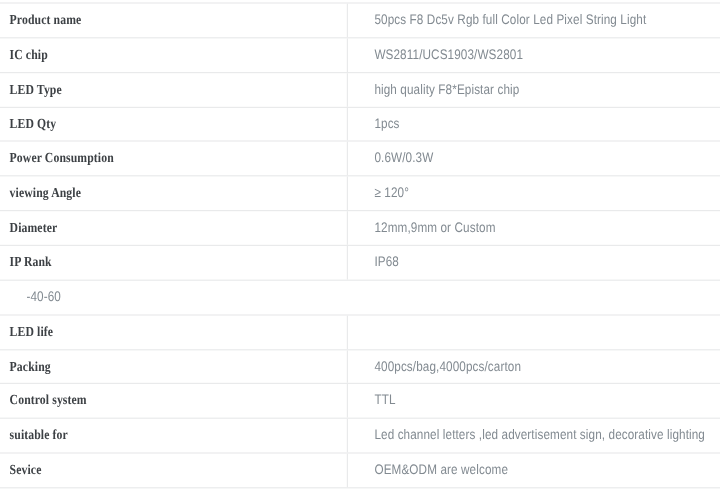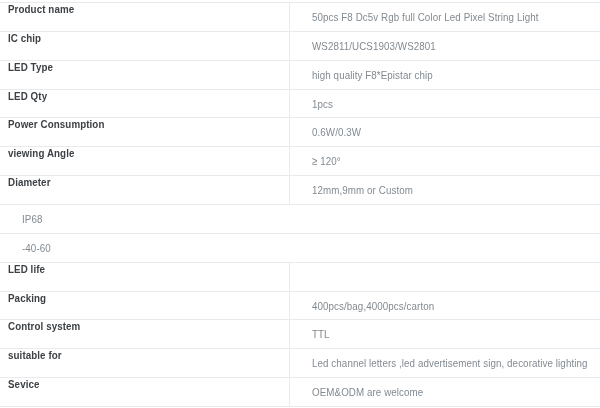--- a/index.html
+++ b/index.html
@@ -27,22 +27,24 @@
   .spec-row {
     flex: 1;
     display: flex;
     align-items: stretch;
     border-bottom: 1px solid var(--border-color);
   }
   .spec-label-cell {
     width: 290px;
     border-right: 1px solid var(--border-color);
     display: flex;
+    align-items: center;
     padding-left: 8px;
     overflow: hidden;
+    font-family: Liberation Serif, serif;
   }
   .spec-value-cell {
     flex: 1;
     display: flex;
     align-items: center;
     padding-left: 22px;
     overflow: hidden;
     text-align: right;
   }
   .cell-text {
@@ -123,20 +125,23 @@
   <div class="spec-row">
     <div class="spec-label-cell">
       <span class="cell-text label-text">Diameter</span>
     </div>
     <div class="spec-value-cell">
       <span class="cell-text value-text">12mm,9mm or Custom</span>
     </div>
   </div>
 
   <div class="spec-row">
+    <div class="spec-label-cell">
+      <span class="cell-text label-text">IP Rank</span>
+    </div>
     <div class="spec-value-cell">
       <span class="cell-text value-text">IP68</span>
     </div>
   </div>
 
   <div class="spec-row">
     <div class="spec-value-cell">
       <span class="cell-text value-text">-40-60</span>
     </div>
   </div>

